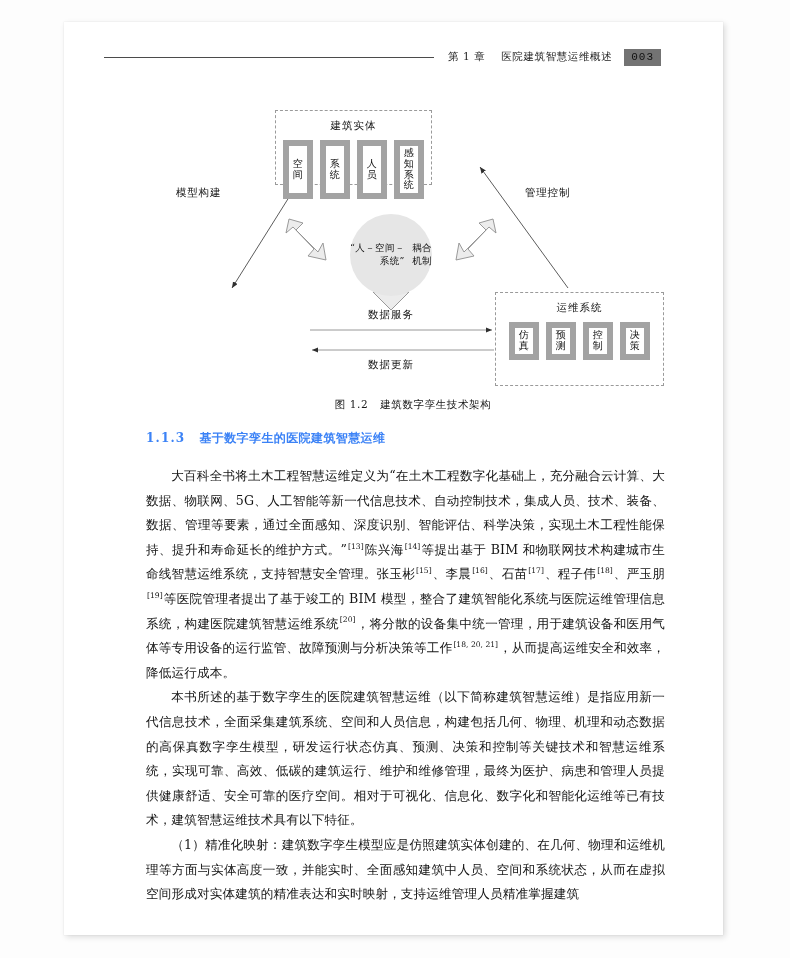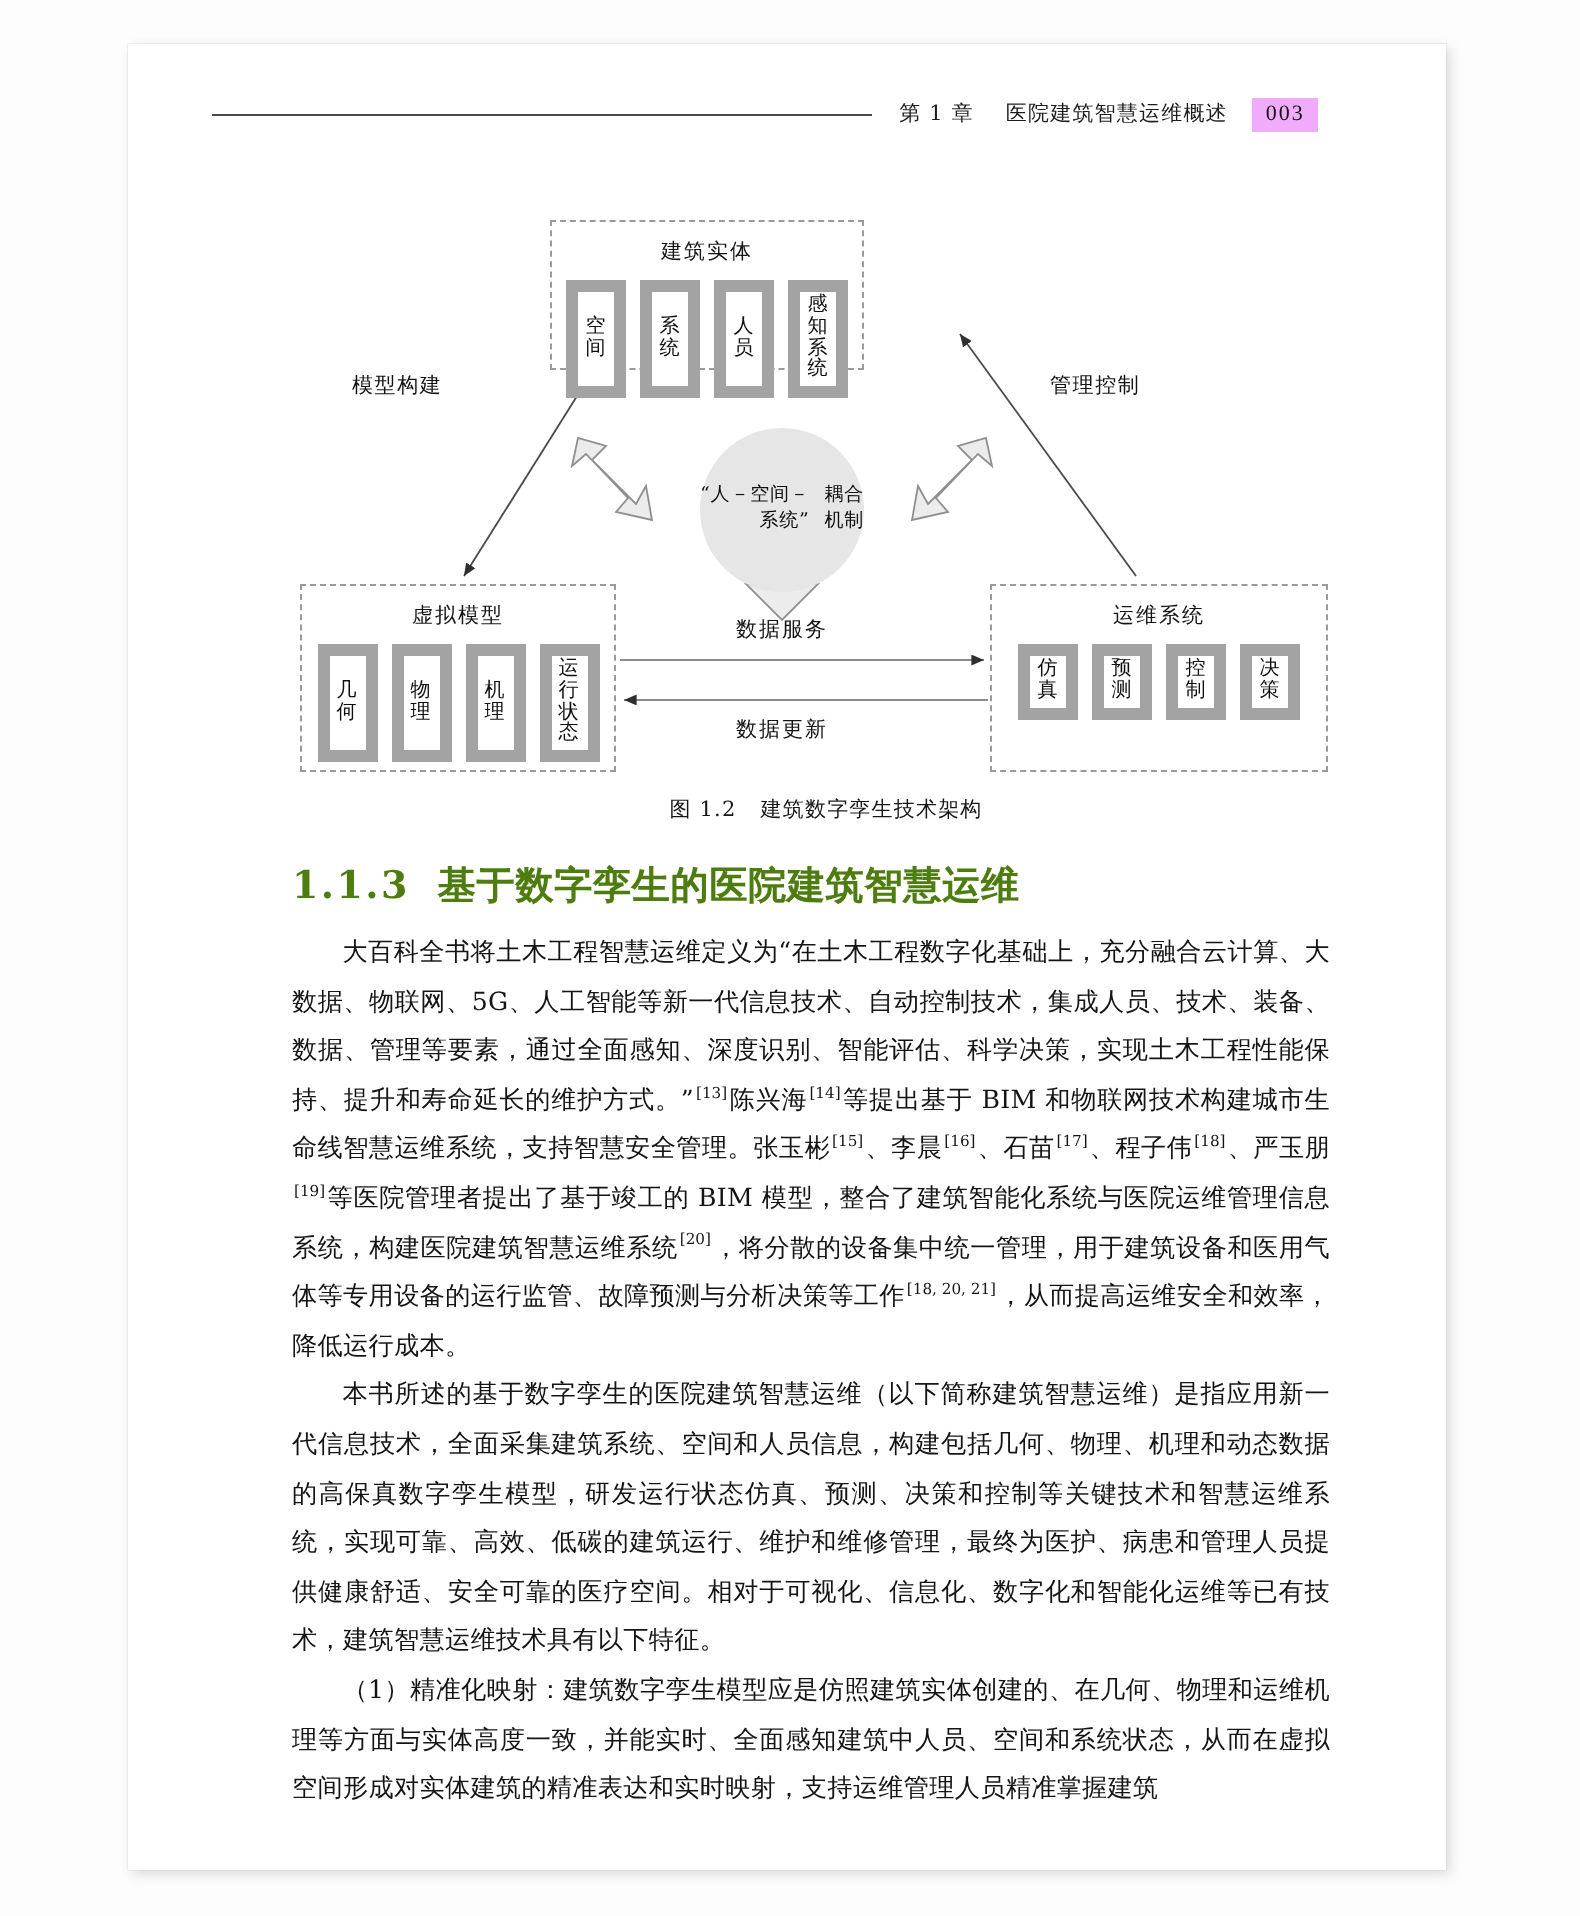--- a/index.html
+++ b/index.html
@@ -41,25 +41,25 @@
   .header-title {
     font-size: 10.5px;
     color: #1c1c1c;
     letter-spacing: 0.6px;
     white-space: nowrap;
   }
   .header-chapter { margin-right: 12px; }
   .header-page {
     font-size: 11px;
     color: #111;
-    background: #f0abfc;
+    background: #737373;
     padding: 2px 7px 3px 7px;
     margin-left: 12px;
     letter-spacing: 1px;
-    font-family: Liberation Serif, serif;
+    font-family: Liberation Mono, monospace;
   }
 
   
   .figure {
     position: absolute;
     left: 86px; top: 88px;
     width: 514px; height: 305px;
   }
   .fig-svg { position:absolute; left:0; top:0; width:514px; height:305px; }
 
@@ -151,23 +151,23 @@
     color: #161616;
     letter-spacing: 0.6px;
   }
   .fig-caption .num { margin-right: 12px; padding-left: 12px; }
 
   
   .section-head {
     position: absolute;
     left: 82px; top: 408px;
     width: 520px;
-    font-size: 19px;
+    font-size: 12px;
     font-weight: bold;
-    color: #4d7c0f;
+    color: #3b82f6;
     letter-spacing: 0.4px;
   }
   .section-head .num { margin-right: 14px; letter-spacing: 1.2px; }
 
   .body {
     position: absolute;
     left: 82px; top: 442px;
     width: 519px;
     font-size: 12.6px;
     line-height: 24.6px;
@@ -238,37 +238,20 @@
             </div>
           <div class="chip">
               <span>人员</span>
             </div>
           <div class="chip">
               <span>感知系统</span>
             </div>
         </div>
       </div>
 
-      <div class="group-box" id="grp-virtual">
-        <div class="group-title">虚拟模型</div>
-        <div class="chip-row">
-          <div class="chip">
-              <span>几何</span>
-            </div>
-          <div class="chip">
-              <span>物理</span>
-            </div>
-          <div class="chip">
-              <span>机理</span>
-            </div>
-          <div class="chip">
-              <span>运行状态</span>
-            </div>
-        </div>
-      </div>
 
       <div class="group-box" id="grp-ops">
         <div class="group-title">运维系统</div>
         <div class="chip-row">
           <div class="chip">
               <span>仿真</span>
             </div>
           <div class="chip">
               <span>预测</span>
             </div>

